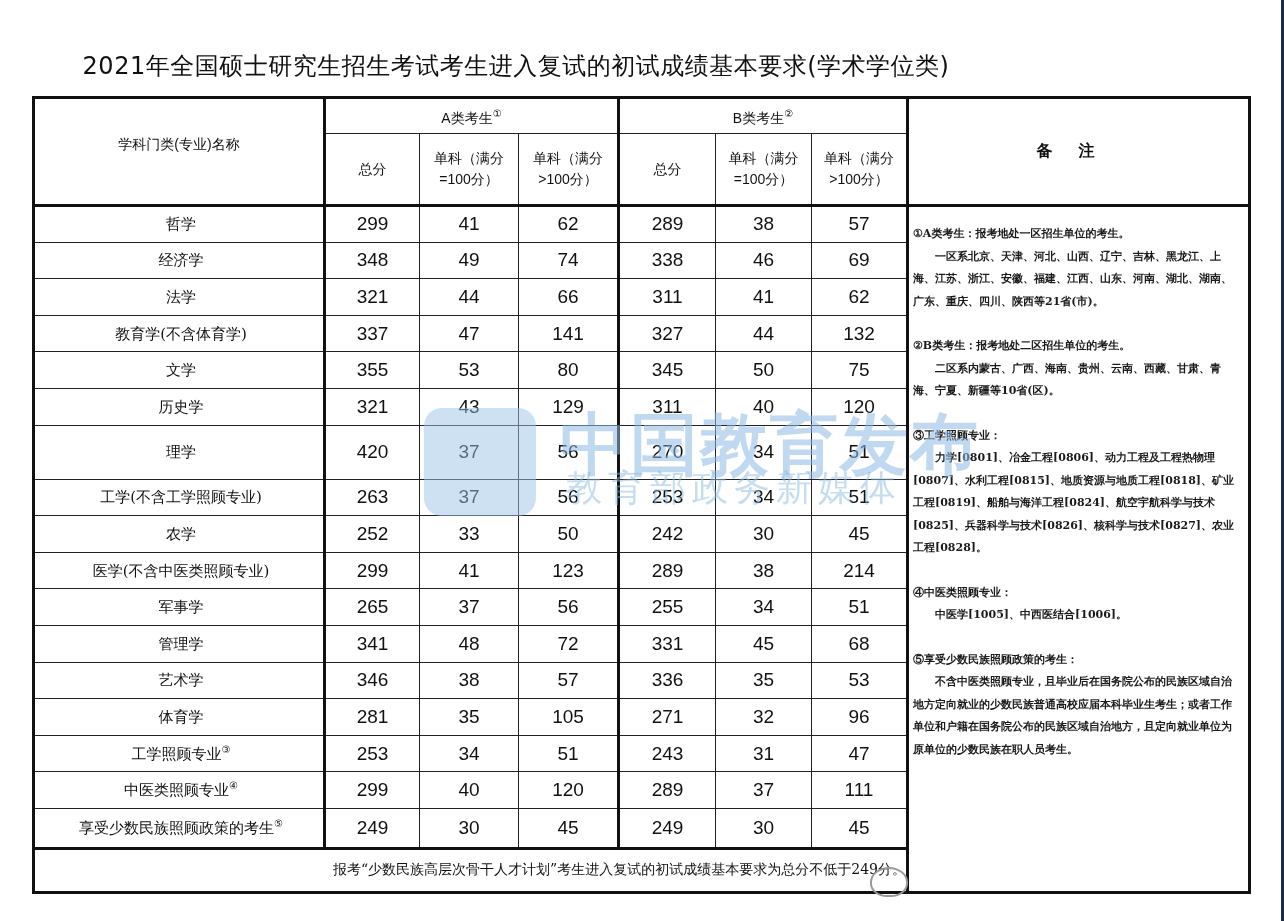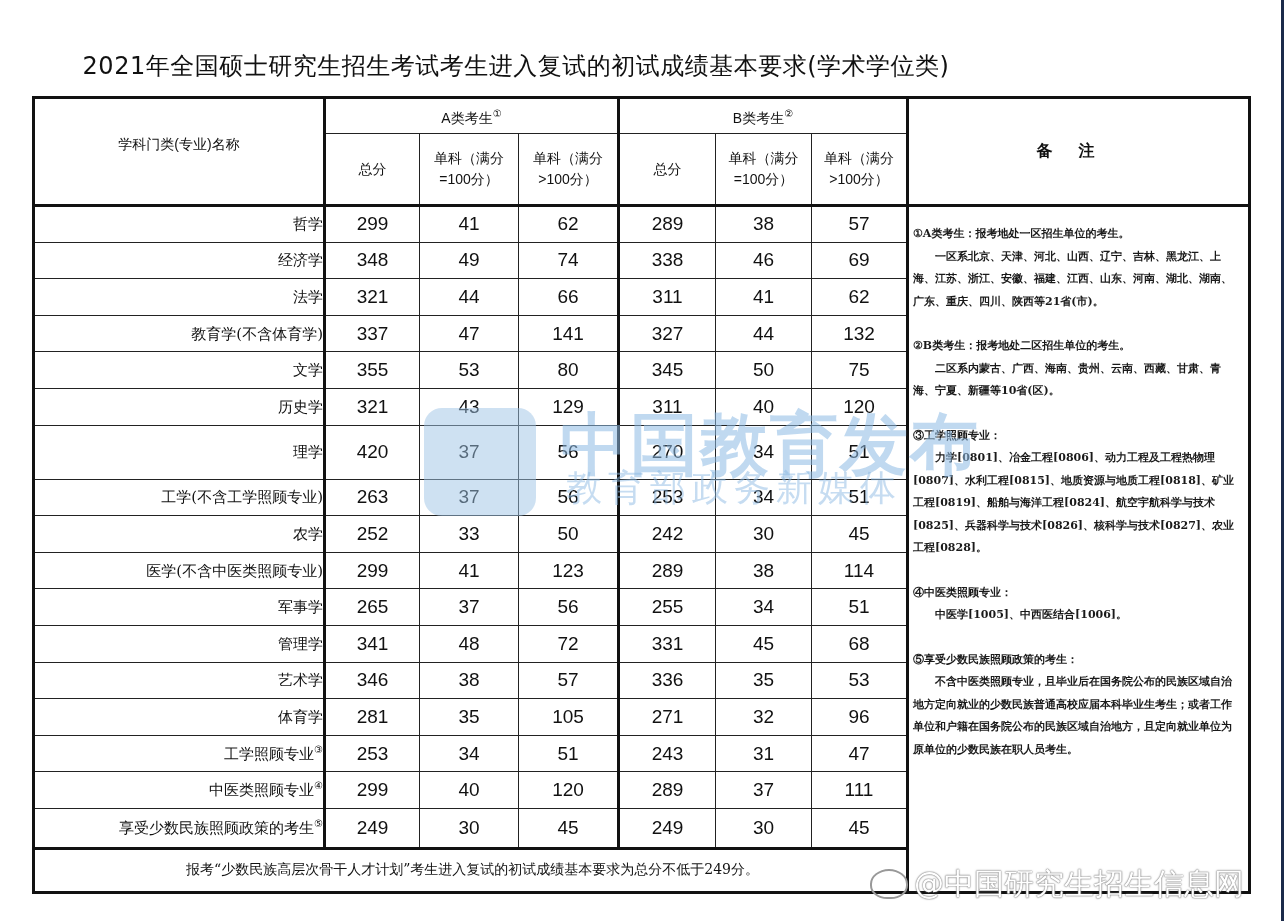--- a/index.html
+++ b/index.html
@@ -7,28 +7,28 @@
   .right-edge { position:absolute; right:0; top:0; width:3px; height:921px; background:#1b2a4a; }
   .title { position:absolute; left:0; width:1032px; top:50px; text-align:center; font-size:24px; letter-spacing:0.5px; color:#111; font-family:"DejaVu Sans", sans-serif; }
   table.grid { position:absolute; left:32px; top:96px; border-collapse:collapse; table-layout:fixed; }
   table.grid td { border:1.5px solid #222; padding:0; vertical-align:middle; }
   .hdr { font-family:Liberation Sans, sans-serif; font-size:14px; text-align:center; line-height:21px; }
   .hdr sup { font-size:10px; }
   .thick-top { border-top:3px solid #111 !important; }
   .thick-left { border-left:3px solid #111 !important; }
   .thick-right { border-right:3px solid #111 !important; }
   .thick-bottom { border-bottom:3px solid #111 !important;margin-left:48px; }
-  .name { font-family:"DejaVu Serif", serif; font-size:15px; padding-left:4px !important; text-align:right; white-space:nowrap; }
+  .name { font-family:"DejaVu Serif", serif; font-size:15px; padding-left:4px !important; text-align:center; white-space:nowrap; }
   .name sup { font-size:10px; }
   .num { font-family:"Liberation Sans", sans-serif; font-size:19px; text-align:center; }
   .notes-head { font-family:"DejaVu Serif", serif; font-weight:bold; font-size:16px; text-align:center; letter-spacing:26px; }
   .notes { vertical-align:top !important; font-family:"DejaVu Serif", serif; font-size:11px; line-height:22.5px; padding:16px 6px 0 4px !important; font-weight:bold; color:#1a1a1a; }
   .notes p { margin:0 0 22px 0; }
   .notes .ind { text-indent:2em; display:block; }
-  .footer { font-family:"DejaVu Serif", serif; font-size:14px; padding-left:4px !important; text-align:center; }
+  .footer { font-family:"DejaVu Serif", serif; font-size:14px; padding-left:4px !important; text-align:right; }
   .wm-logo { position:absolute; left:424px; top:408px; width:112px; height:108px; background:#9dc3e6; opacity:0.5; border-radius:18px; }
   .wm-text1 { position:absolute; left:560px; top:400px; font-size:68px; font-weight:bold; color:#8ebbe4; opacity:0.55; letter-spacing:2px; font-family:"DejaVu Sans", sans-serif; }
   .wm-text2 { position:absolute; left:566px; top:464px; font-size:36px; color:#8ebbe4; opacity:0.5; letter-spacing:6px; font-family:"DejaVu Sans", sans-serif; }
   .weibo { position:absolute; left:870px; top:864px; font-size:30px; color:#fff; text-shadow:0 0 2px #777, 0 0 1px #555; font-family:"DejaVu Sans", sans-serif; white-space:nowrap; }
   .weibo-icon { display:inline-block; width:34px; height:26px; border:2px solid #999; border-radius:50% 50% 45% 45%; vertical-align:middle; margin-right:6px; position:relative; top:-2px; }
 </style>
 </head>
 <body>
 
 <div class="right-edge"></div>
@@ -150,21 +150,21 @@
     <td class="num">30</td>
     <td class="num thick-right">45</td>
   </tr>
   <tr style="height:36.6px">
     <td class="name thick-left thick-right"><span>医学(不含中医类照顾专业)</span><sup></sup></td>
     <td class="num">299</td>
     <td class="num">41</td>
     <td class="num thick-right">123</td>
     <td class="num">289</td>
     <td class="num">38</td>
-    <td class="num thick-right">114</td>
+    <td class="num thick-right">214</td>
   </tr>
   <tr style="height:36.6px">
     <td class="name thick-left thick-right"><span>军事学</span><sup></sup></td>
     <td class="num">265</td>
     <td class="num">37</td>
     <td class="num thick-right">56</td>
     <td class="num">255</td>
     <td class="num">34</td>
     <td class="num thick-right">51</td>
   </tr>
@@ -226,14 +226,14 @@
     <td colspan="7" class="footer thick-left thick-bottom thick-right">报考“少数民族高层次骨干人才计划”考生进入复试的初试成绩基本要求为总分不低于249分。</td>
   </tr>
 </tbody>
   </table>
 
 <div class="wm-logo"></div>
 <div class="wm-text1">中国教育发布</div>
 <div class="wm-text2">教育部政务新媒体</div>
 
 <div class="weibo">
-  <span class="weibo-icon"></span><span>@中国研究生招生信息网</span>
+  <span class="weibo-icon"></span>
 </div>
 
 </body></html>

